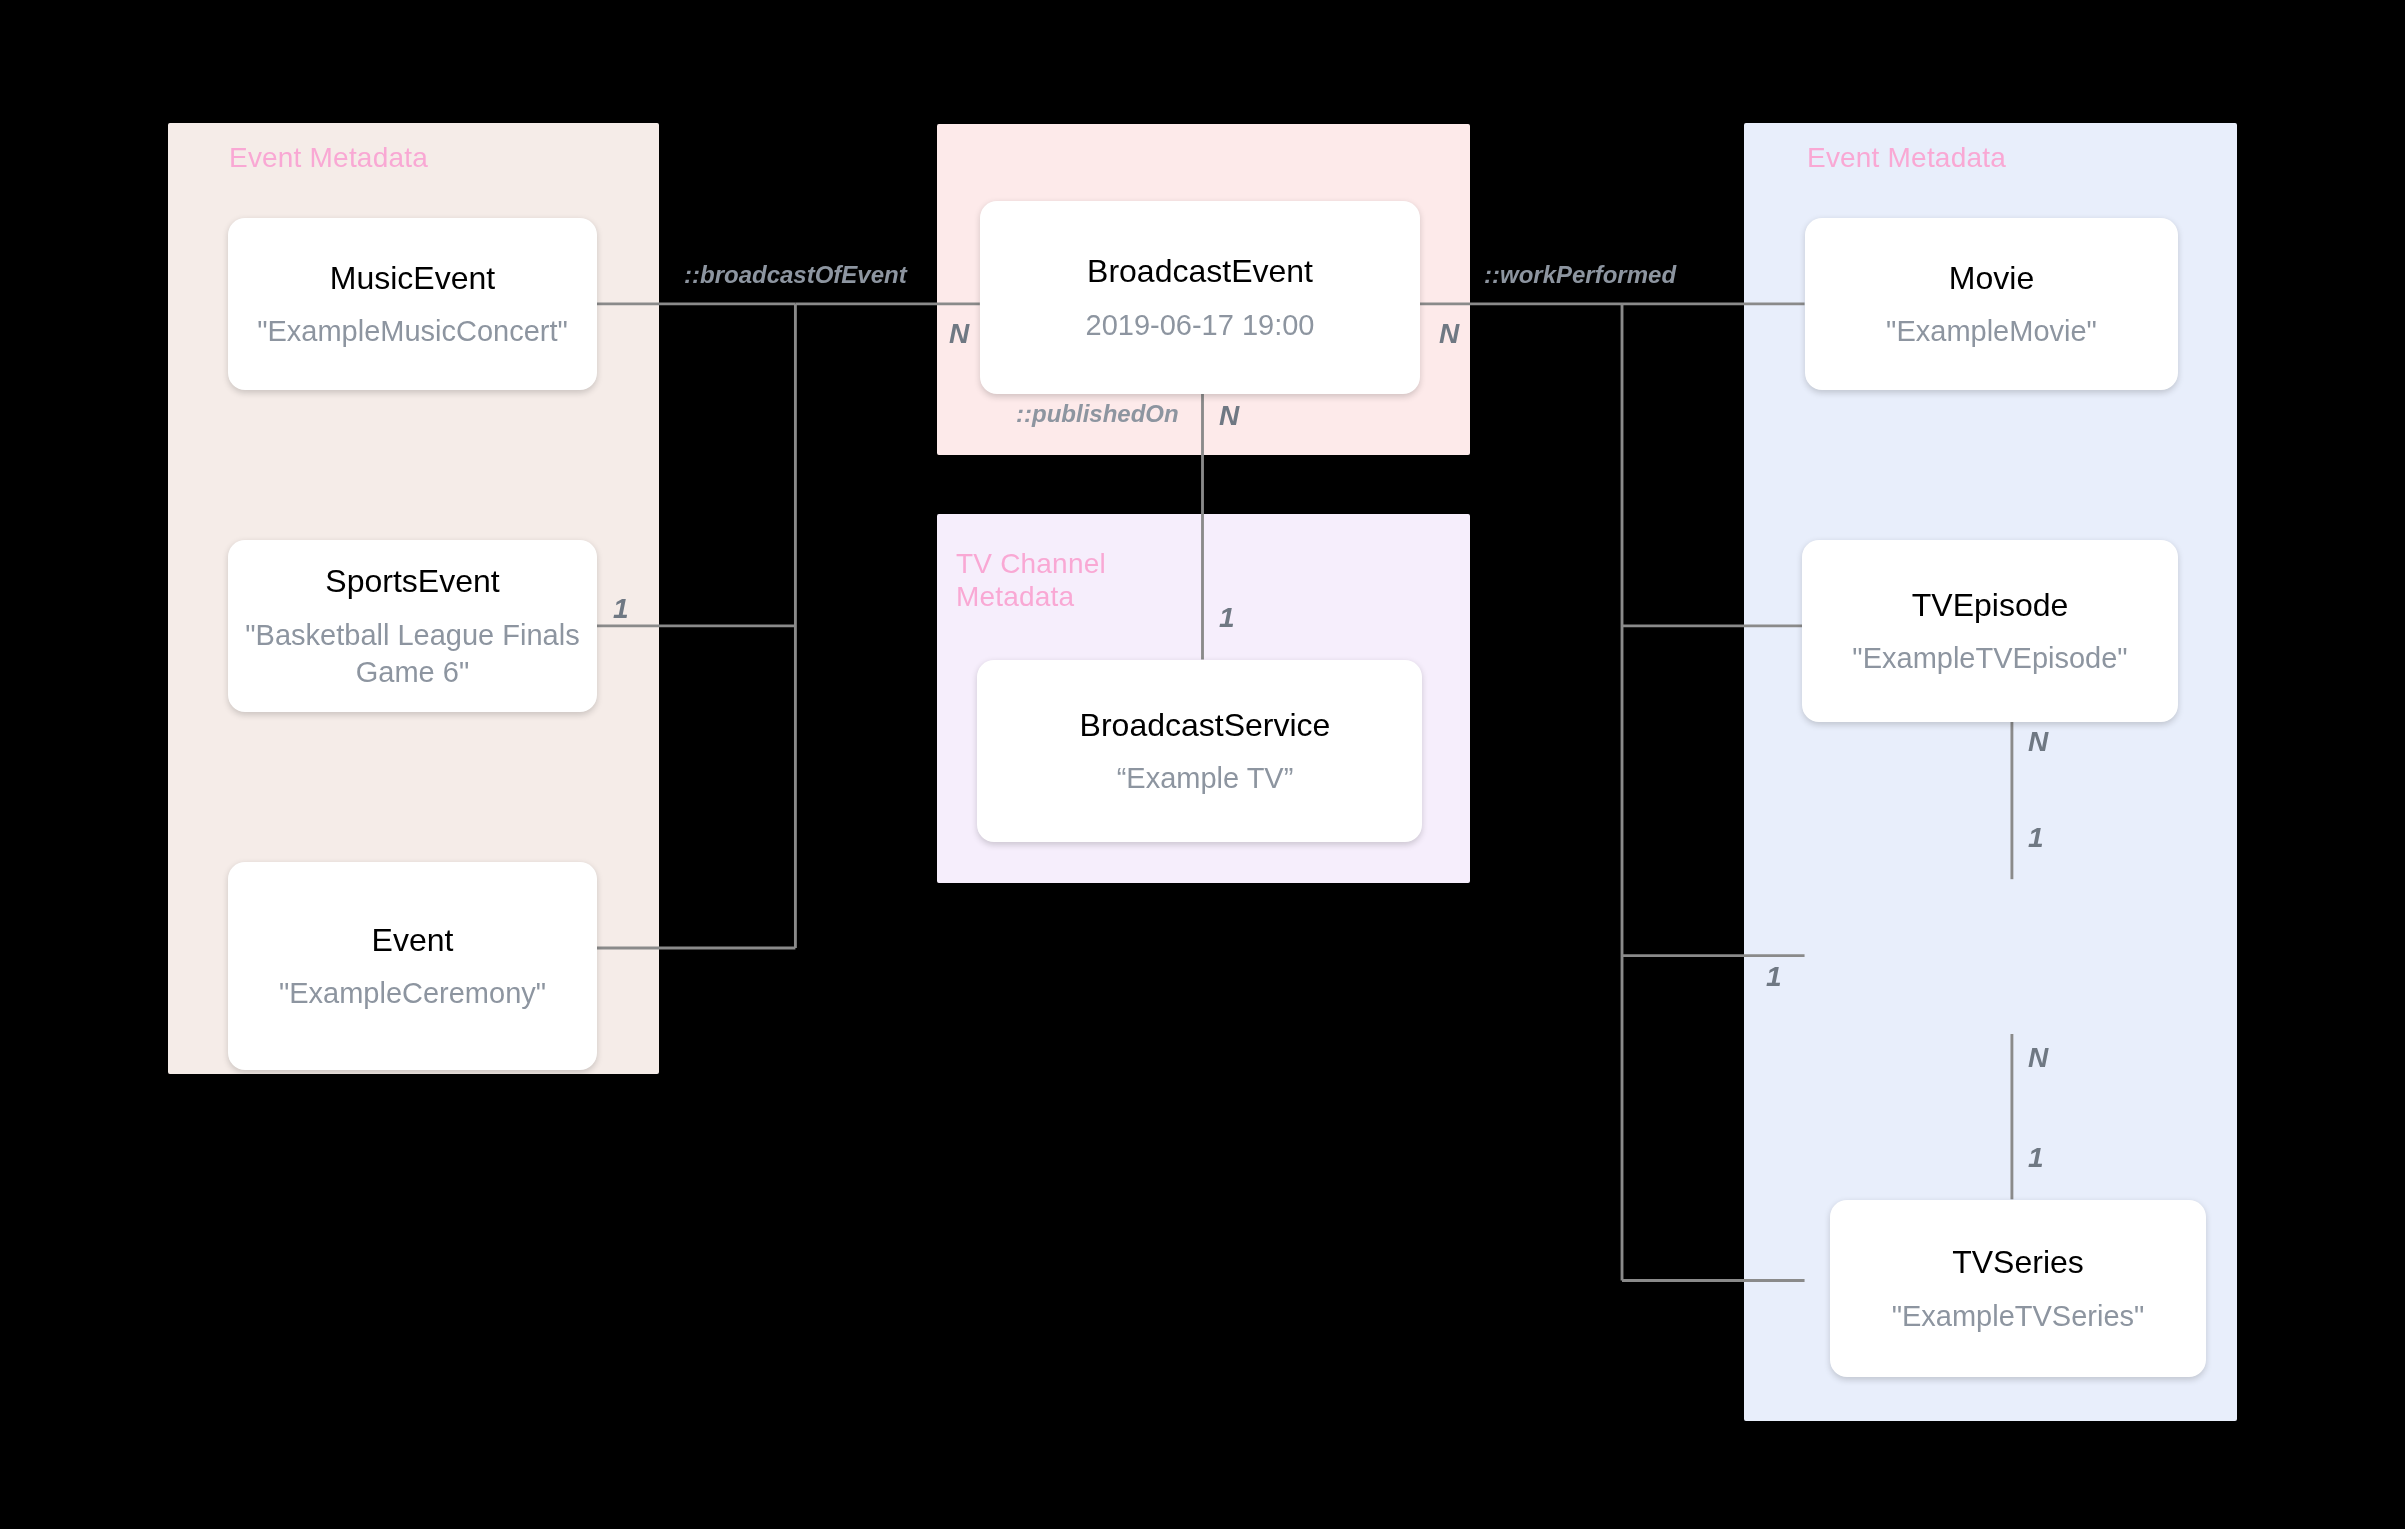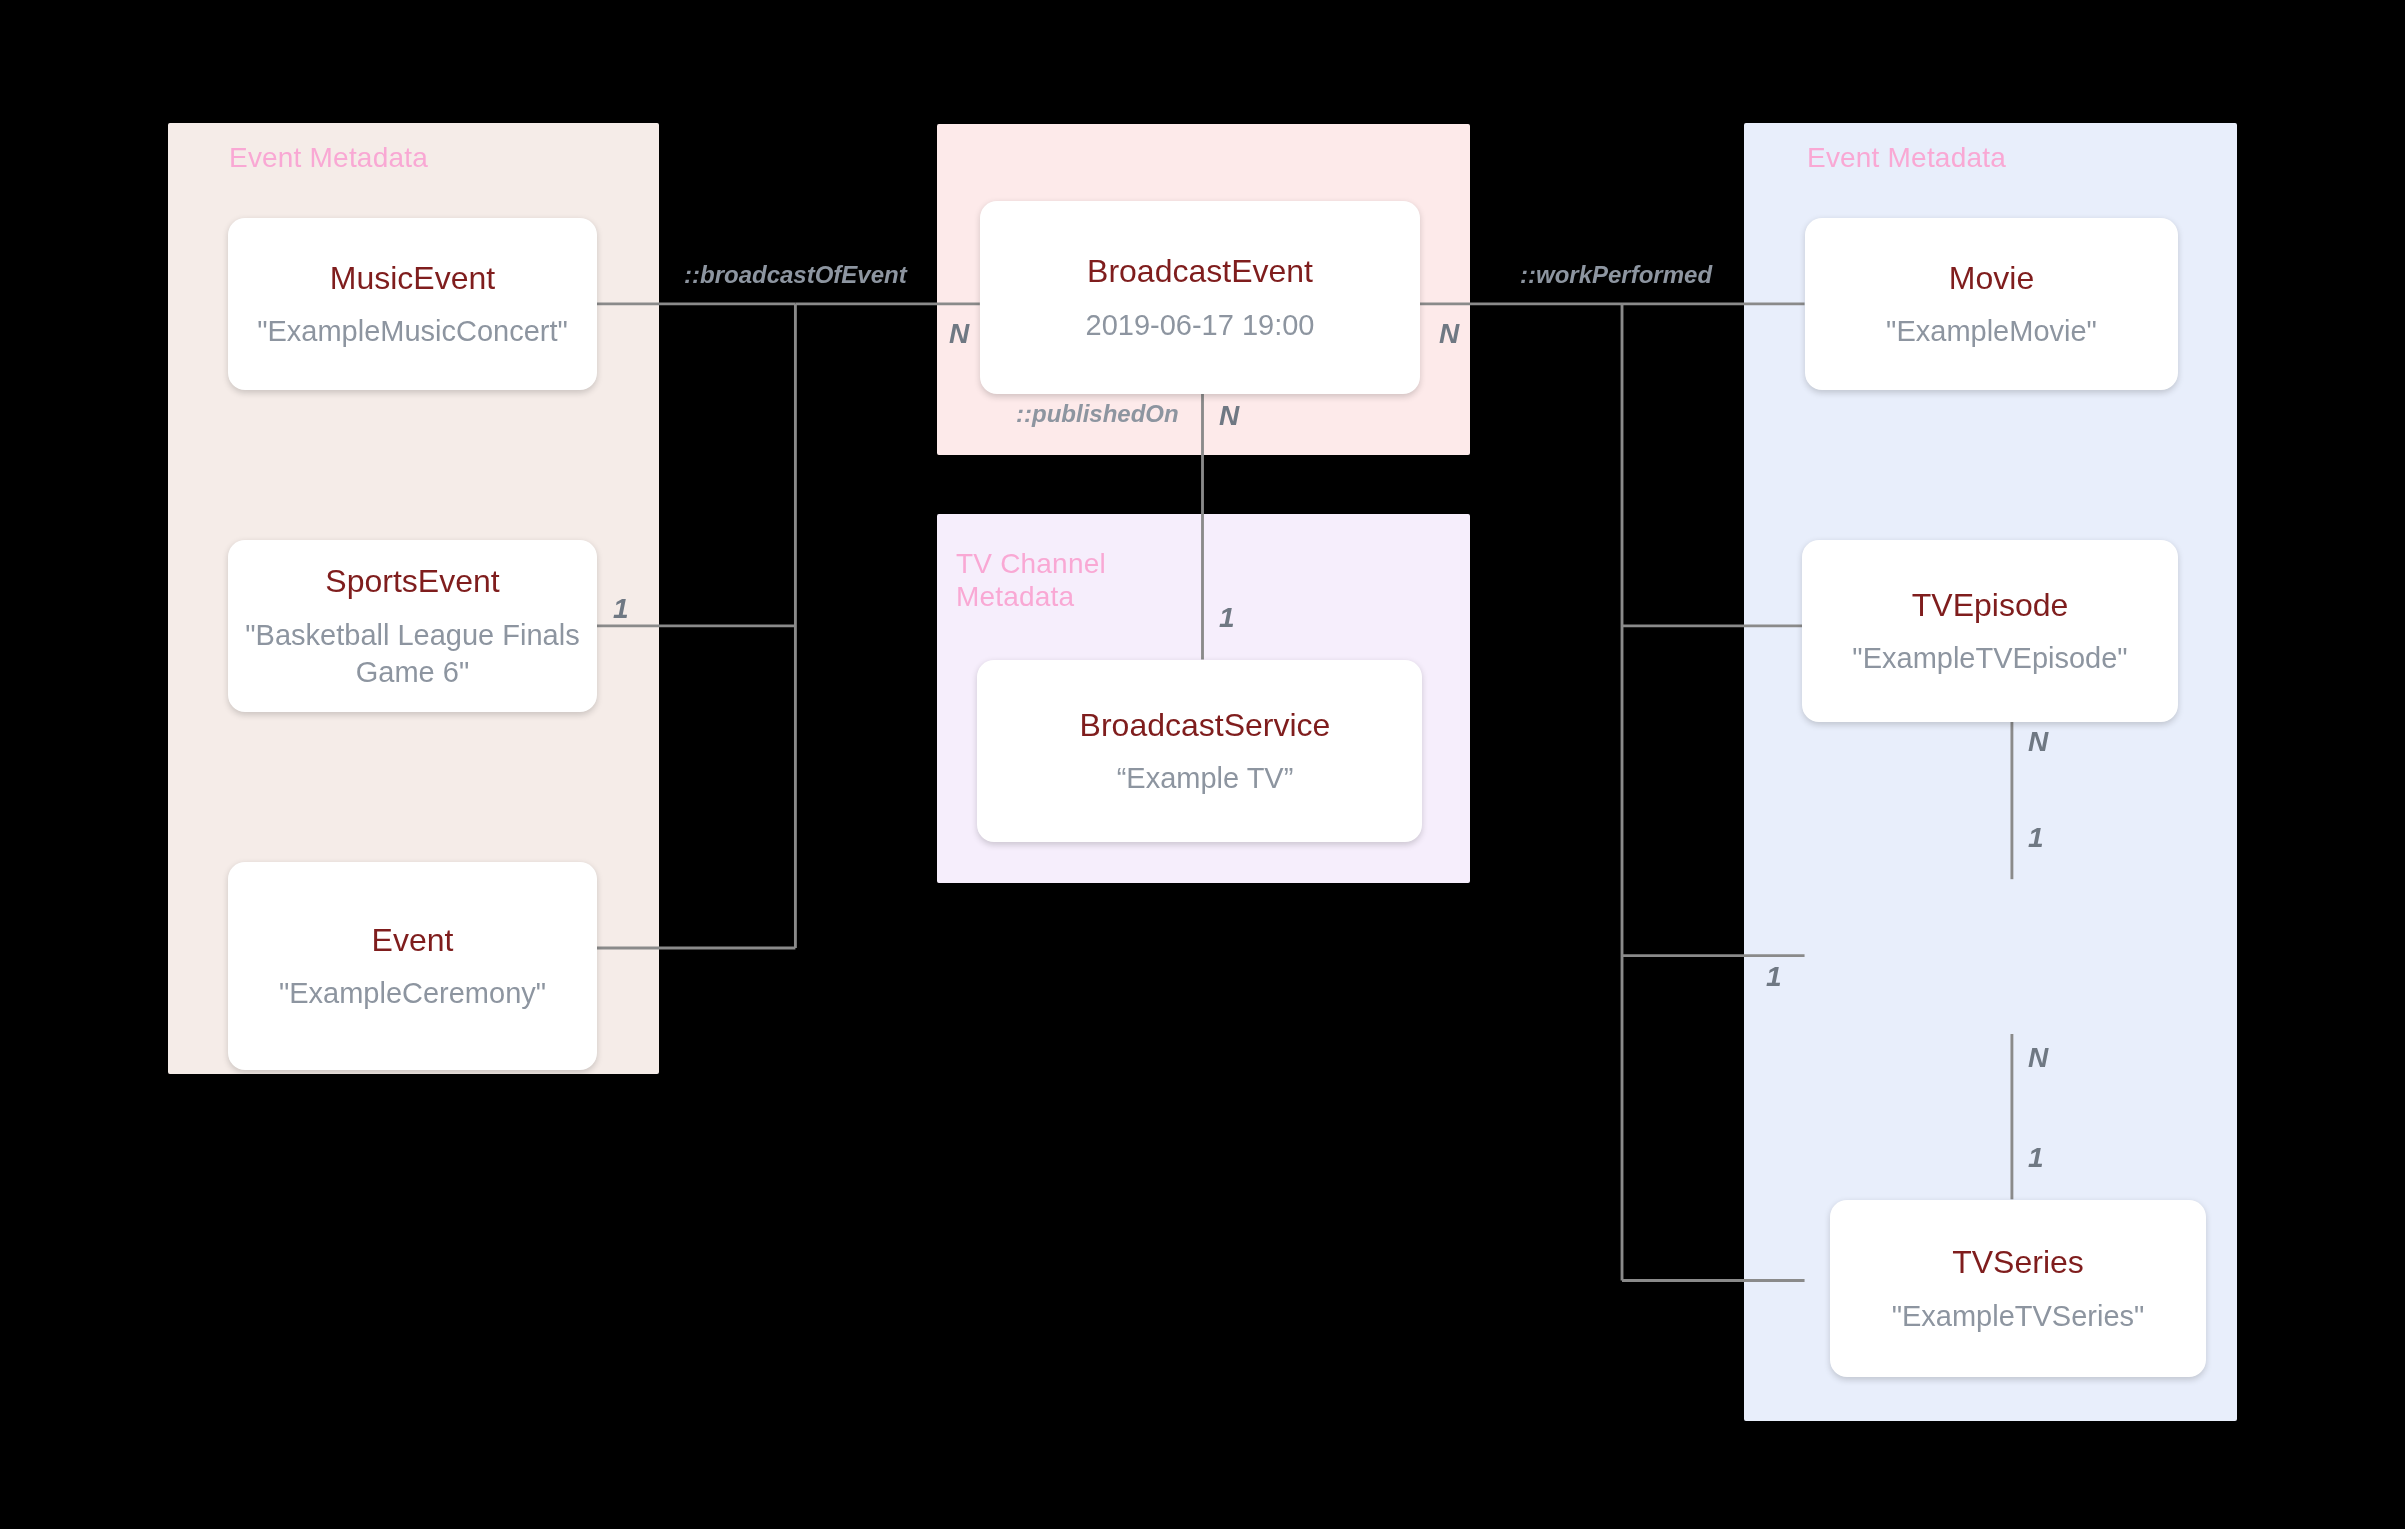--- a/index.html
+++ b/index.html
@@ -8,21 +8,21 @@
   #stage{position:absolute;inset:0;width:2405px;height:1529px;}
 
   .panel{position:absolute;border-radius:1.9px;}
   .panel-title{position:absolute;color:#f9a8d4;font-size:28px;line-height:1.18;
       letter-spacing:0.2px;font-weight:400;white-space:pre-line;}
 
   .node{position:absolute;background:#fff;border-radius:17px;
       box-shadow:0 2.9px 6.7px rgba(0,0,0,.17);
       display:flex;flex-direction:column;align-items:center;justify-content:center;
       text-align:center;box-sizing:border-box;padding:9.6px 17px;}
-  .node-title{color:#7f1d1d;font-size:32px;line-height:1.2;font-weight:400;}
+  .node-title{color:#000000;font-size:32px;line-height:1.2;font-weight:400;}
   .node-sub{color:#8d95a0;font-size:29px;line-height:1.22;font-weight:400;margin-top:17px;}
 
   .edge-label{position:absolute;color:#8d95a0;font-size:24px;font-style:italic;
       font-weight:700;white-space:nowrap;}
   .card-label{position:absolute;color:#6f7883;font-size:28px;font-style:italic;
       font-weight:700;white-space:nowrap;}
 
   svg.links{position:absolute;left:0;top:0;width:2405px;height:1529px;
       pointer-events:none;overflow:visible;}
   svg.links path,svg.links line{fill:none;stroke:#8a8a8a;stroke-width:3;}
@@ -104,21 +104,21 @@
   </div>
 
 
   <div class="node" style="left:1802px;top:1200px;width:376px;height:177px;margin-left:28px;">
     <div class="node-title">TVSeries</div>
     <div class="node-sub">"ExampleTVSeries"</div>
   </div>
 
   <div class="edge-label" style="left:684px;top:261px;">::broadcastOfEvent</div>
 
-  <div class="edge-label" style="left:1484px;top:261px;margin-left:36px;">::workPerformed</div>
+  <div class="edge-label" style="left:1484px;top:261px;">::workPerformed</div>
 
   <div class="edge-label" style="left:1016px;top:400px;">::publishedOn</div>
 
   <div class="card-label" style="left:949px;top:318px;">N</div>
 
   <div class="card-label" style="left:1439px;top:318px;">N</div>
 
   <div class="card-label" style="left:1219px;top:400px;">N</div>
 
   <div class="card-label" style="left:613px;top:593px;">1</div>

